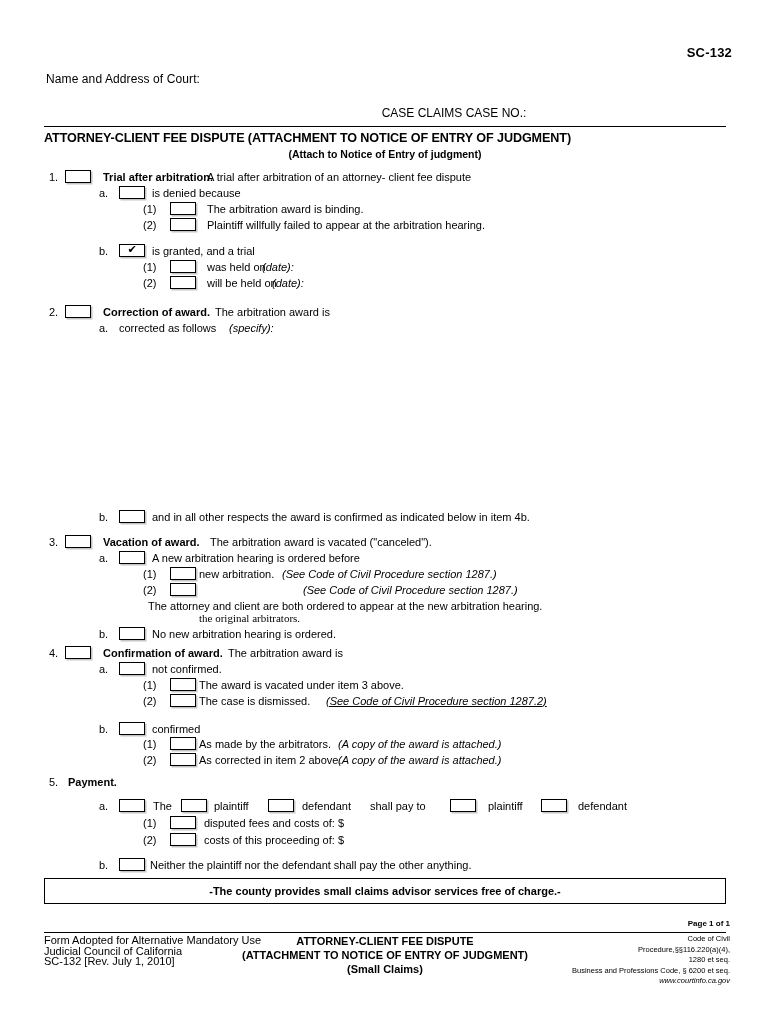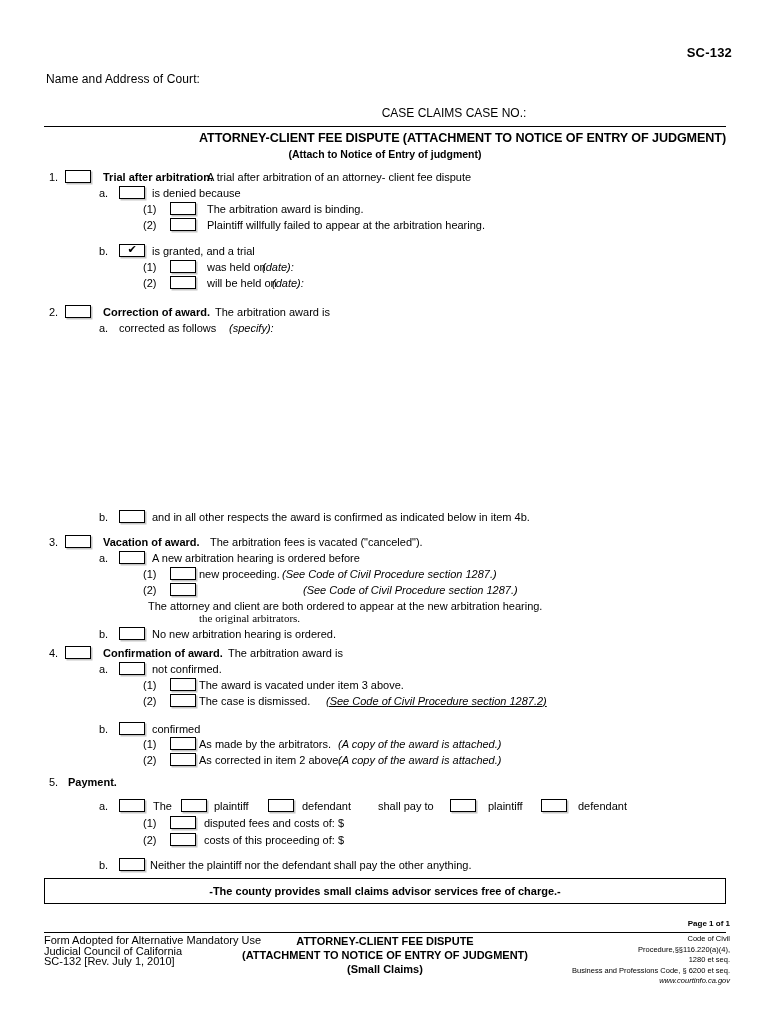--- a/index.html
+++ b/index.html
@@ -54,21 +54,21 @@
     left: 44px;
     top: 126px;
     width: 682px;
     border-top: 1.4px solid #000;
   }
   .main-title {
     position: absolute;
     left: 44px;
     top: 131px;
     width: 682px;
-    text-align: right;
+    text-align: left;
     font-size: 12.6px;
     font-weight: bold;
     letter-spacing: -0.1px;
   }
   .main-subtitle {
     position: absolute;
     left: 44px;
     top: 148px;
     width: 682px;
     text-align: center;
@@ -220,29 +220,29 @@
   <div class="txt" style="left:119px; top:321px;">corrected as follows</div>
   <div class="txt i" style="left:229px; top:321px;">(specify):</div>
 
   <div class="txt" style="left:99px; top:510px;">b.</div>
   <div class="cb" style="left:119px; top:510px;"></div>
   <div class="txt" style="left:152px; top:510px;">and in all other respects the award is confirmed as indicated below in item 4b.</div>
 
   <div class="txt" style="left:49px; top:535px;">3.</div>
   <div class="cb" style="left:65px; top:535px;"></div>
   <div class="txt b" style="left:103px; top:535px;">Vacation of award.</div>
-  <div class="txt" style="left:210px; top:535px;">The arbitration fees is vacated ("canceled").</div>
+  <div class="txt" style="left:210px; top:535px;">The arbitration award is vacated ("canceled").</div>
 
   <div class="txt" style="left:99px; top:551px;">a.</div>
   <div class="cb" style="left:119px; top:551px;"></div>
   <div class="txt" style="left:152px; top:551px;">A new arbitration hearing is ordered before</div>
 
   <div class="txt" style="left:143px; top:567px;">(1)</div>
   <div class="cb" style="left:170px; top:567px;"></div>
-  <div class="txt" style="left:199px; top:567px;">new proceeding.</div>
+  <div class="txt" style="left:199px; top:567px;">new arbitration.</div>
   <div class="txt i" style="left:282px; top:567px;">(See Code of Civil Procedure section 1287.)</div>
 
   <div class="txt" style="left:143px; top:583px;">(2)</div>
   <div class="cb" style="left:170px; top:583px;"></div>
   <div class="txt" style="left:199px; top:611px;font-family:Liberation Serif, serif;">the original arbitrators.</div>
   <div class="txt i" style="left:303px; top:583px;">(See Code of Civil Procedure section 1287.)</div>
 
   <div class="txt" style="left:148px; top:599px;">The attorney and client are both ordered to appear at the new arbitration hearing.</div>
 
   <div class="txt" style="left:99px; top:627px;">b.</div>
@@ -284,21 +284,21 @@
   <div class="txt" style="left:49px; top:775px;">5.</div>
   <div class="txt b" style="left:68px; top:775px;">Payment.</div>
 
   <div class="txt" style="left:99px; top:799px;">a.</div>
   <div class="cb" style="left:119px; top:799px;"></div>
   <div class="txt" style="left:153px; top:799px;">The</div>
   <div class="cb" style="left:181px; top:799px;"></div>
   <div class="txt" style="left:214px; top:799px;">plaintiff</div>
   <div class="cb" style="left:268px; top:799px;"></div>
   <div class="txt" style="left:302px; top:799px;">defendant</div>
-  <div class="txt" style="left:378px; top:799px;">shall pay to</div>
+  <div class="txt" style="left:370px; top:799px;">shall pay to</div>
   <div class="cb" style="left:450px; top:799px;"></div>
   <div class="txt" style="left:488px; top:799px;">plaintiff</div>
   <div class="cb" style="left:541px; top:799px;"></div>
   <div class="txt" style="left:578px; top:799px;">defendant</div>
 
   <div class="txt" style="left:143px; top:816px;">(1)</div>
   <div class="cb" style="left:170px; top:816px;"></div>
   <div class="txt" style="left:204px; top:816px;">disputed fees and costs of: $</div>
 
   <div class="txt" style="left:143px; top:833px;">(2)</div>

